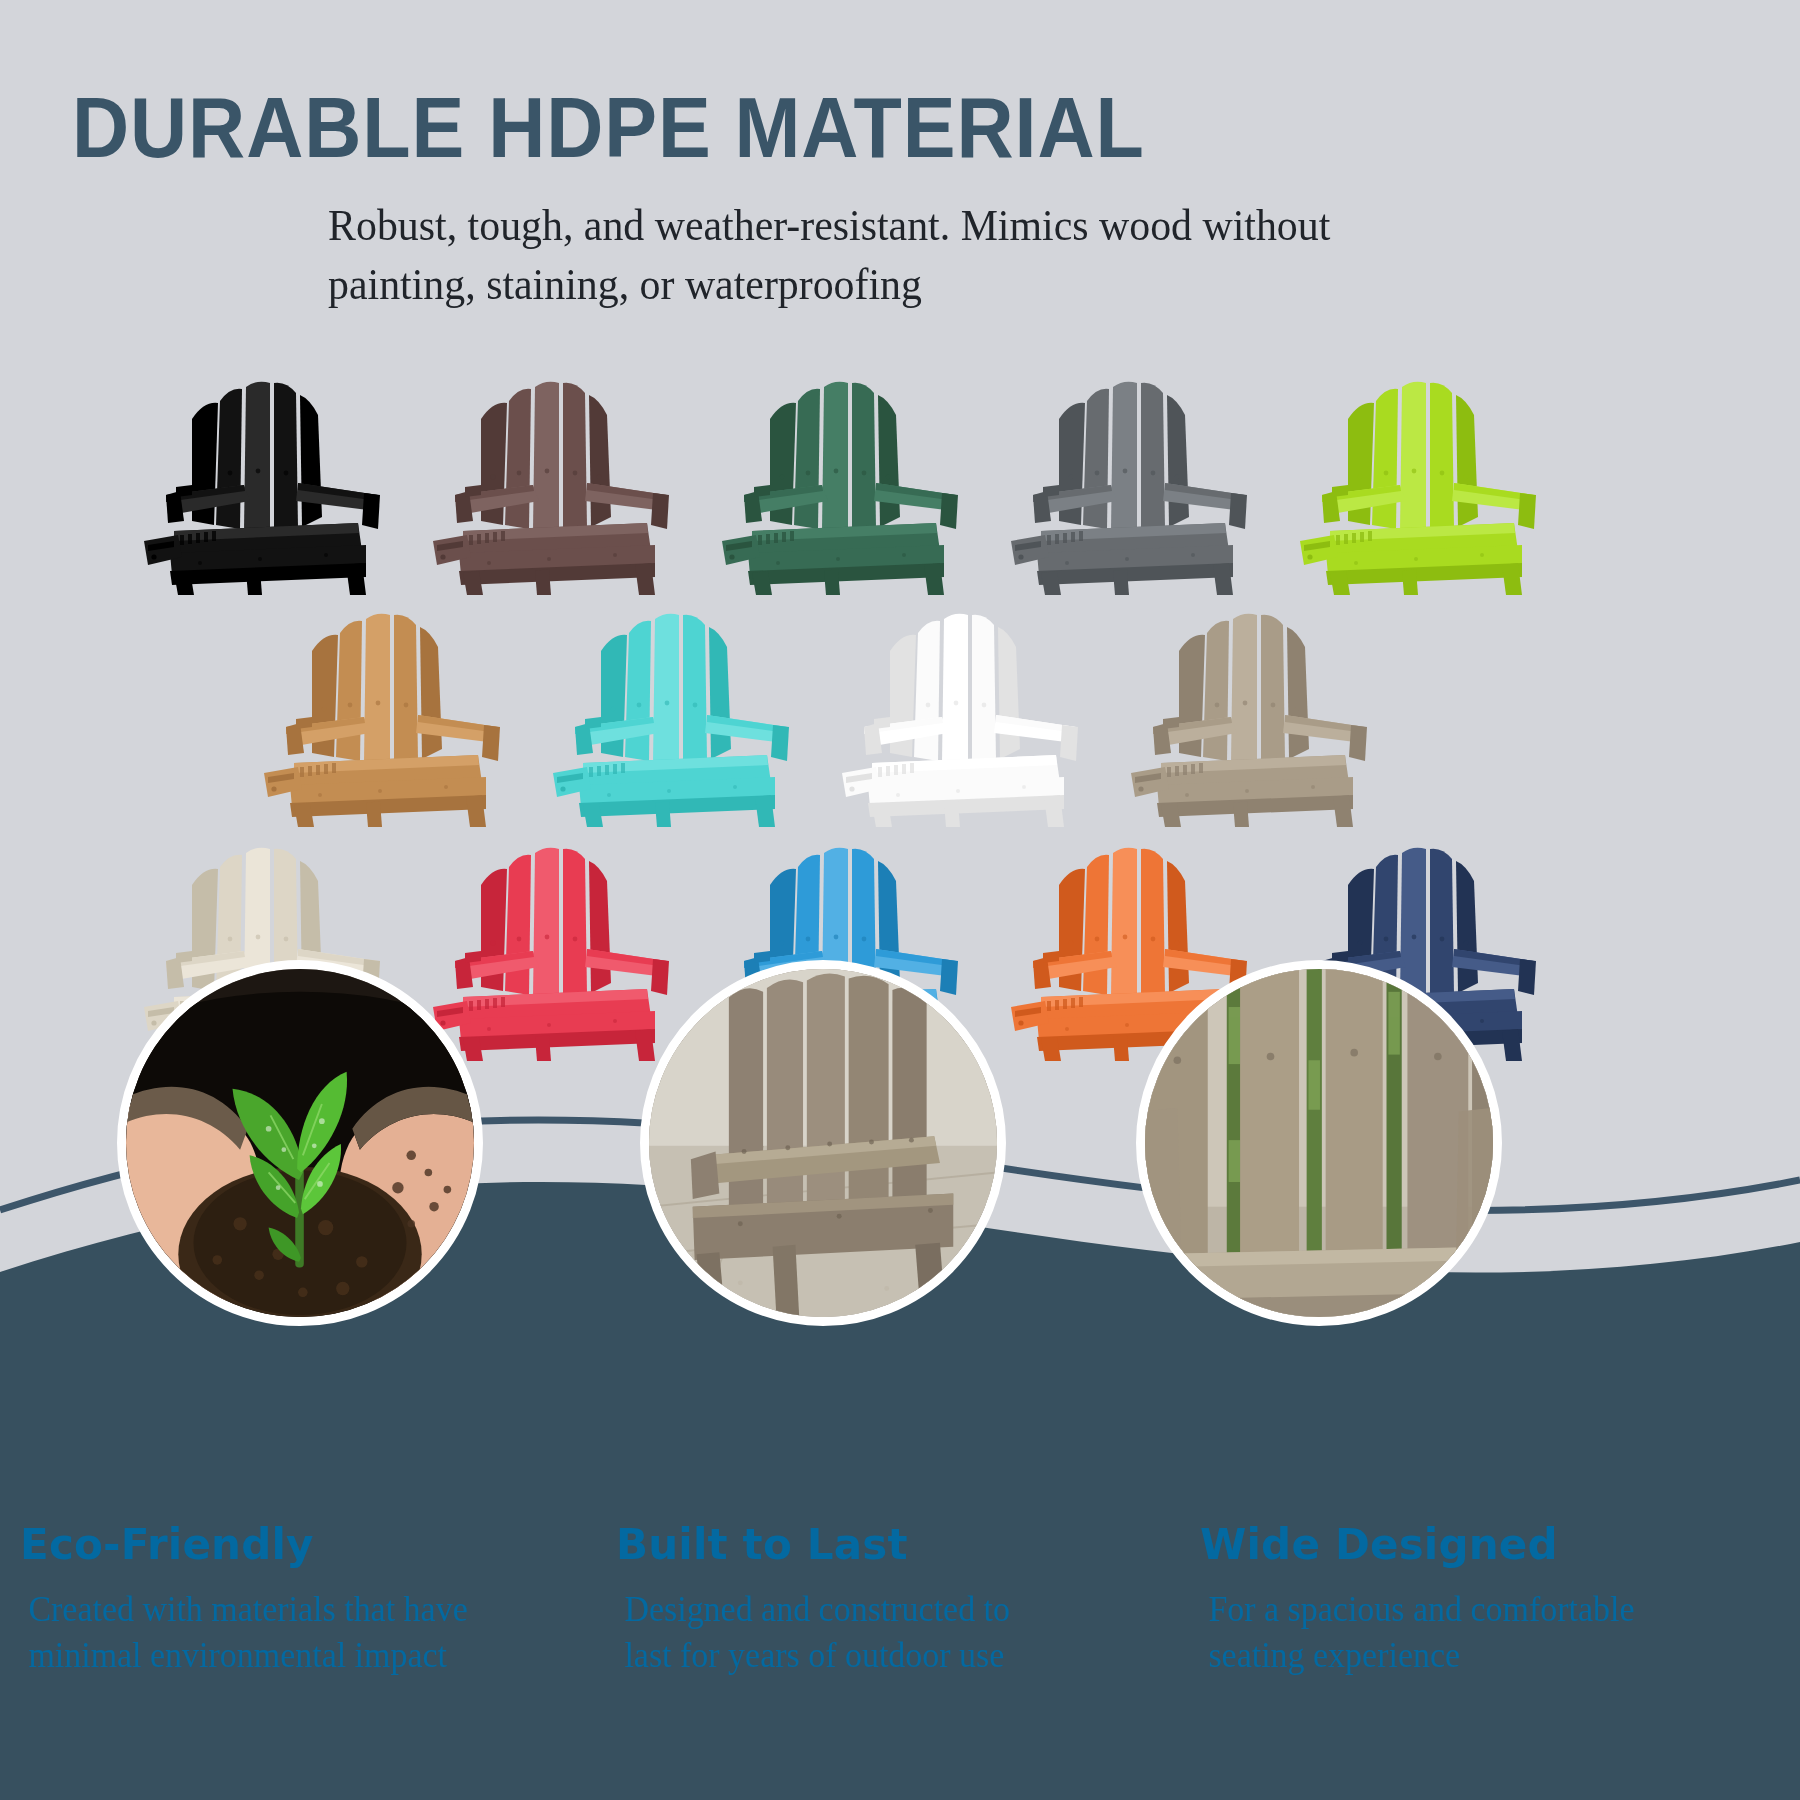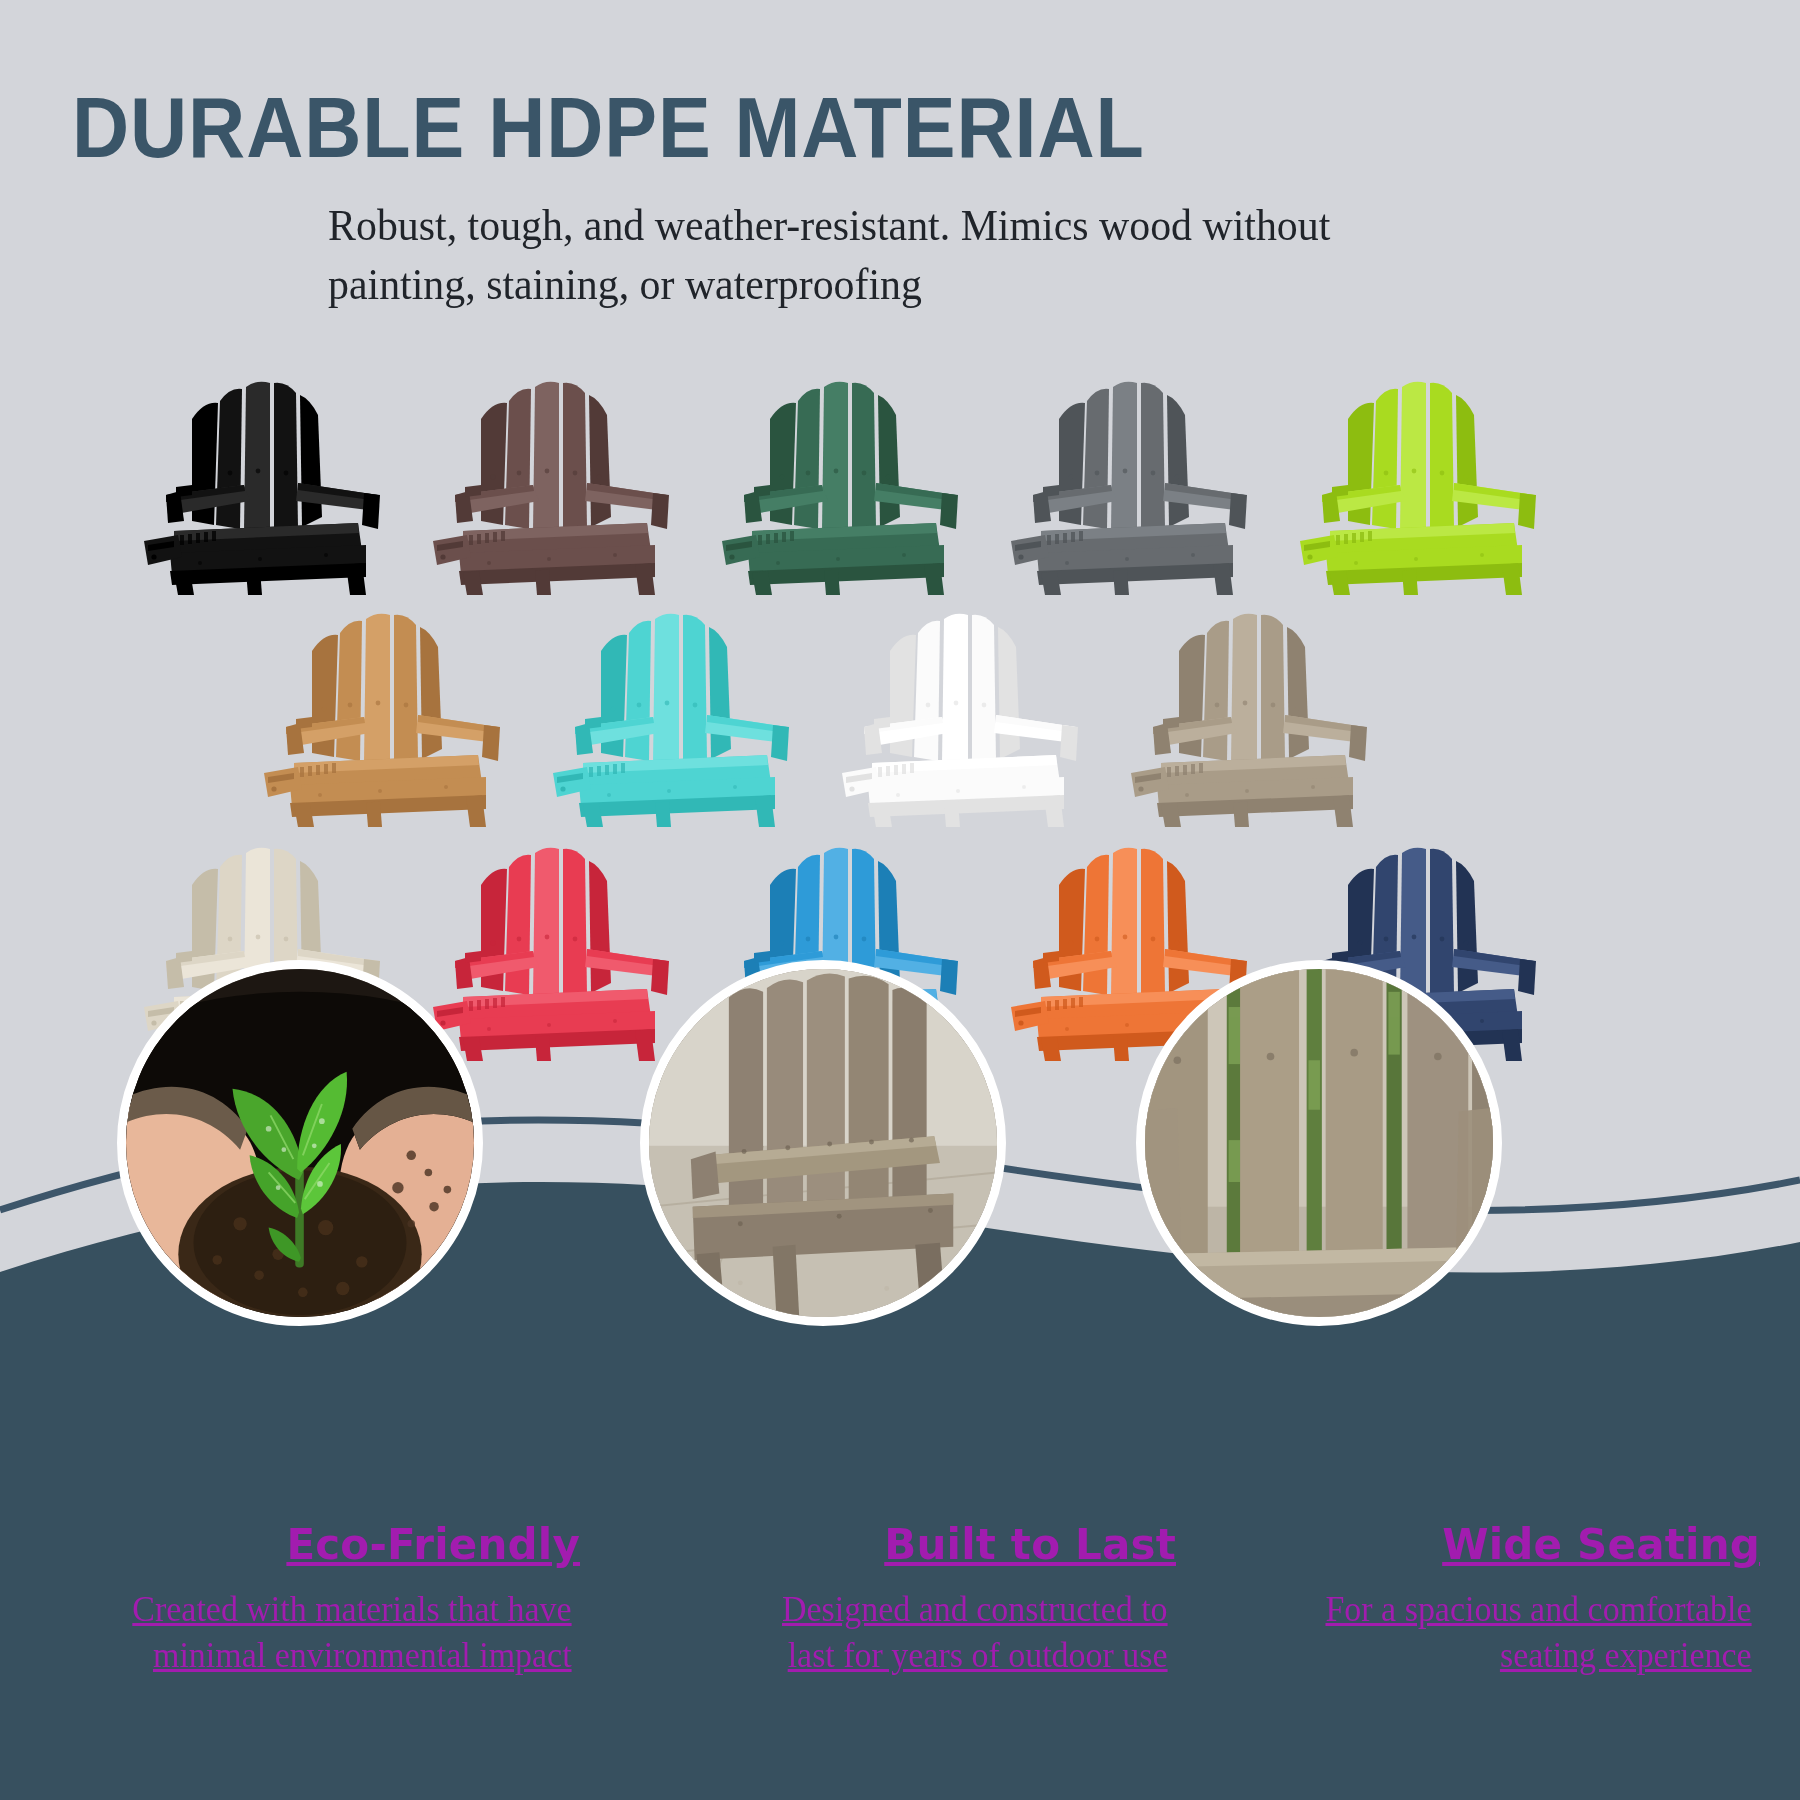--- a/index.html
+++ b/index.html
@@ -46,21 +46,21 @@
   .circles{position:absolute;left:0;right:0;top:960px;height:380px;}
   .circ{
     position:absolute;width:366px;height:366px;border-radius:50%;
     border:9px solid #ffffff;box-sizing:border-box;overflow:hidden;
     background:#6d6459;
   }
   .circ .art{position:absolute;inset:0;}
 
   
   .caps{position:absolute;left:0;right:0;top:1520px;height:230px;}
-  .cap{position:absolute;width:560px;text-align:right;color:#a21caf;text-decoration:underline;}
+  .cap{position:absolute;width:560px;text-align:left;color:#0369a1;}
   .cap h3{
     margin:0 0 18px;font-size:42px;font-weight:700;letter-spacing:.2px;
     font-family:"DejaVu Sans",sans-serif;
   }
   .cap p{
     margin:0;font-size:35px;line-height:1.3;
     font-family:"Liberation Serif",serif;
     transform:scaleX(.97);transform-origin:center;
   }
 </style>
@@ -1106,19 +1106,19 @@
       <h3>Eco-Friendly</h3>
       <p>Created with materials that have</p>
       <p>minimal environmental impact</p>
     </div>
     <div class="cap" style="left:616px;">
       <h3>Built to Last</h3>
       <p>Designed and constructed to</p>
       <p>last for years of outdoor use</p>
     </div>
     <div class="cap" style="left:1200px;">
-      <h3>Wide Seating</h3>
+      <h3>Wide Designed</h3>
       <p>For a spacious and comfortable</p>
       <p>seating experience</p>
     </div>
   </div>
 
 </div>
 
 </body></html>

